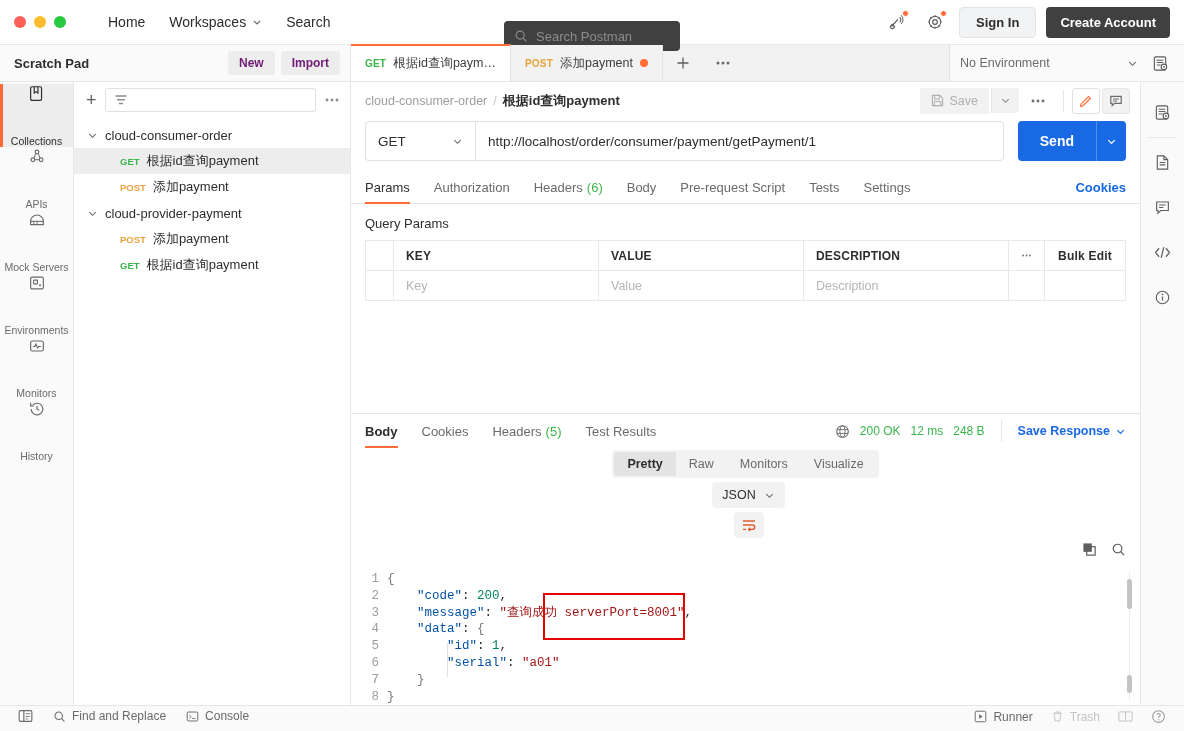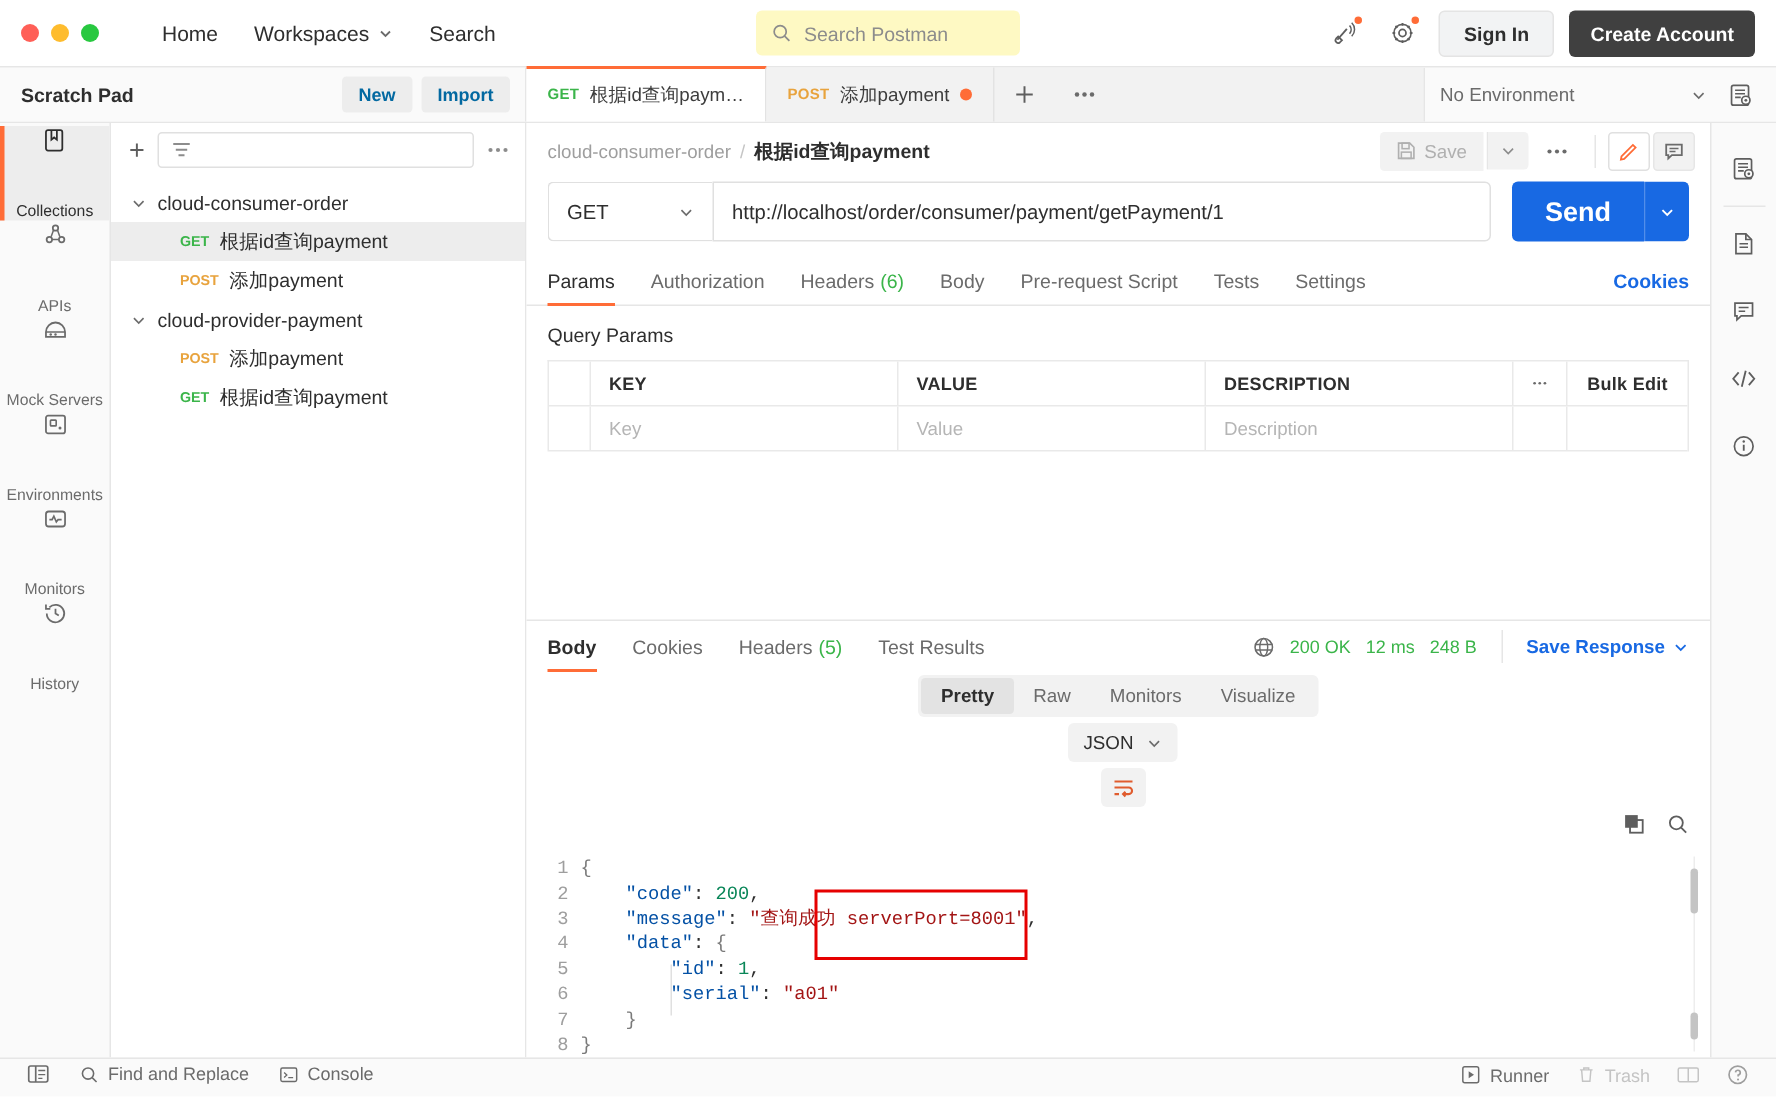--- a/index.html
+++ b/index.html
@@ -17,37 +17,37 @@
     height: 45px; flex: 0 0 45px; background: #fff;
     display: flex; align-items: center; border-bottom: 1px solid #e6e6e6;
     position: relative;
   }
   .traffic { display: flex; gap: 8px; padding-left: 14px; align-items: center; }
   .tl { width: 12px; height: 12px; border-radius: 50%; }
   .tl.r { background: #ff5f57; } .tl.y { background: #febc2e; } .tl.g { background: #28c840; }
   .nav-items { display: flex; align-items: center; gap: 0px; margin-left: 30px; }
   .nav-item { font-size: 14px; color: #2e2e2e; padding: 6px 12px; cursor: pointer; display:flex; align-items:center; gap:6px; border-radius:4px; }
   .search-box {
-    position: absolute; left: 504px; top: 7px; width: 176px; height: 30px;
-    background: #fef9c3; border-radius: 4px; display: flex; align-items: center;
+    position: absolute; left: 504px; top: 21px; width: 176px; height: 30px;
+    background: #404040; border-radius: 4px; display: flex; align-items: center;
     gap: 8px; padding: 0 10px; cursor: text;
   }
   .search-box span.ph { font-size: 13px; color: #8c8c8c; }
   .right-actions { margin-left:auto; display:flex; align-items:center; gap:10px; padding-right:14px; }
   .icon-btn { position: relative; width: 28px; height: 28px; display:flex; align-items:center; justify-content:center; cursor:pointer; border-radius:4px; }
   .dot-badge { position:absolute; top:2px; right:2px; width:7px; height:7px; border-radius:50%; background:#ff6c37; border:1px solid #fff;}
   .btn-signin { font-size: 13px; font-weight: bold; color:#2e2e2e; background:#f2f3f4; border:1px solid #e4e4e4; border-radius:4px; padding:7px 16px; cursor:pointer;}
   .btn-create { font-size: 13px; font-weight: bold; color:#fff; background:#404040; border-radius:4px; padding:8px 14px; cursor:pointer;}
 
   
   .secondbar { height: 37px; flex:0 0 37px; display:flex; background:#fafafa; border-bottom:1px solid #e6e6e6; }
   .scratch-zone { width: 351px; flex:0 0 351px; display:flex; align-items:center; padding: 0 10px 0 14px; border-right:1px solid #e6e6e6; background:#fafafa;}
   .scratch-title { font-size:13px; font-weight:bold; color:#2e2e2e; }
   .scratch-btns { margin-left:auto; display:flex; gap:6px; }
-  .sm-btn { font-size:12px; font-weight:bold; color:#0369a1; background:#ededed; border-radius:3px; padding:5px 11px; cursor:pointer; }
+  .sm-btn { font-size:12px; font-weight:bold; color:#701a75; background:#ededed; border-radius:3px; padding:5px 11px; cursor:pointer; }
   .tabs-zone { flex:1; display:flex; align-items:stretch; background:#f2f2f2; min-width:0;}
   .rtab {
     display:flex; align-items:center; gap:7px; padding: 0 14px; min-width:0;
     border-right:1px solid #e3e3e3; cursor:pointer; background:#f2f2f2; position:relative;
     font-size:12.5px; color:#3d3d3d; max-width: 160px;
   }
   .rtab.active { background:#fff; border-top: 2px solid #ff6c37; margin-top:-1px; }
   .rtab .meth { font-size:10px; font-weight:bold; letter-spacing:.2px; }
   .meth.get { color:#3bb54a; } .meth.post { color:#e8a33d; }
   .rtab .ttl { font-size:12.5px; color:#3d3d3d; white-space:nowrap; overflow:hidden; text-overflow:ellipsis; }
@@ -95,21 +95,21 @@
   .dots-btn { padding:6px 9px; cursor:pointer; }
   .vdiv { width:1px; height:22px; background:#e6e6e6; margin:0 6px; }
   .sq-btn { width:28px; height:26px; border:1px solid #e0e0e0; border-radius:3px; display:flex; align-items:center; justify-content:center; cursor:pointer; background:#fff;}
   .sq-btn.gray { background:#f2f2f2; border-color:#e6e6e6;}
 
   .urlbar { display:flex; align-items:center; gap:10px; padding: 2px 14px 10px 14px; }
   .method-sel { width:110px; height:40px; border:1px solid #e0e0e0; border-right:0; border-radius:4px 0 0 4px; display:flex; align-items:center; padding:0 12px; font-size:13.5px; color:#2e2e2e; cursor:pointer; background:#fff;}
   .method-sel .caret2 { margin-left:auto; }
   .url-input { flex:1; height:40px; border:1px solid #e0e0e0; border-radius:0 4px 4px 0; display:flex; align-items:center; padding:0 12px; font-size:13.5px; color:#2e2e2e; margin-left:-10px; cursor:text; background:#fff;}
   .send-wrap { display:flex; margin-left:4px; }
-  .send-btn { background:#1869e3; color:#fff; font-size:18px; font-weight:bold; height:40px; padding:0 22px; display:flex; align-items:center; border-radius:4px 0 0 4px; cursor:pointer;}
+  .send-btn { background:#1869e3; color:#fff; font-size:14px; font-weight:bold; height:40px; padding:0 22px; display:flex; align-items:center; border-radius:4px 0 0 4px; cursor:pointer;}
   .send-caret { background:#1869e3; width:30px; height:40px; display:flex; align-items:center; justify-content:center; border-radius:0 4px 4px 0; cursor:pointer; border-left:1px solid rgba(255,255,255,.25);}
 
   .req-tabs { display:flex; align-items:center; padding:0 14px; border-bottom:1px solid #e6e6e6; height:33px; gap:0; }
   .rq-tab { font-size:13px; color:#6b6b6b; padding:0 12px; height:33px; display:flex; align-items:center; cursor:pointer; position:relative; white-space:nowrap;}
   .rq-tab:first-child { padding-left:0; }
   .rq-tab.active { color:#2e2e2e; }
   .rq-tab.active:after { content:""; position:absolute; left:0; right:12px; bottom:0; height:2px; background:#ff6c37; }
   .rq-tab .cnt { color:#3bb54a; margin-left:4px; }
   .cookies-link { margin-left:auto; font-size:13px; color:#1869e3; cursor:pointer; font-weight:600;}
 

